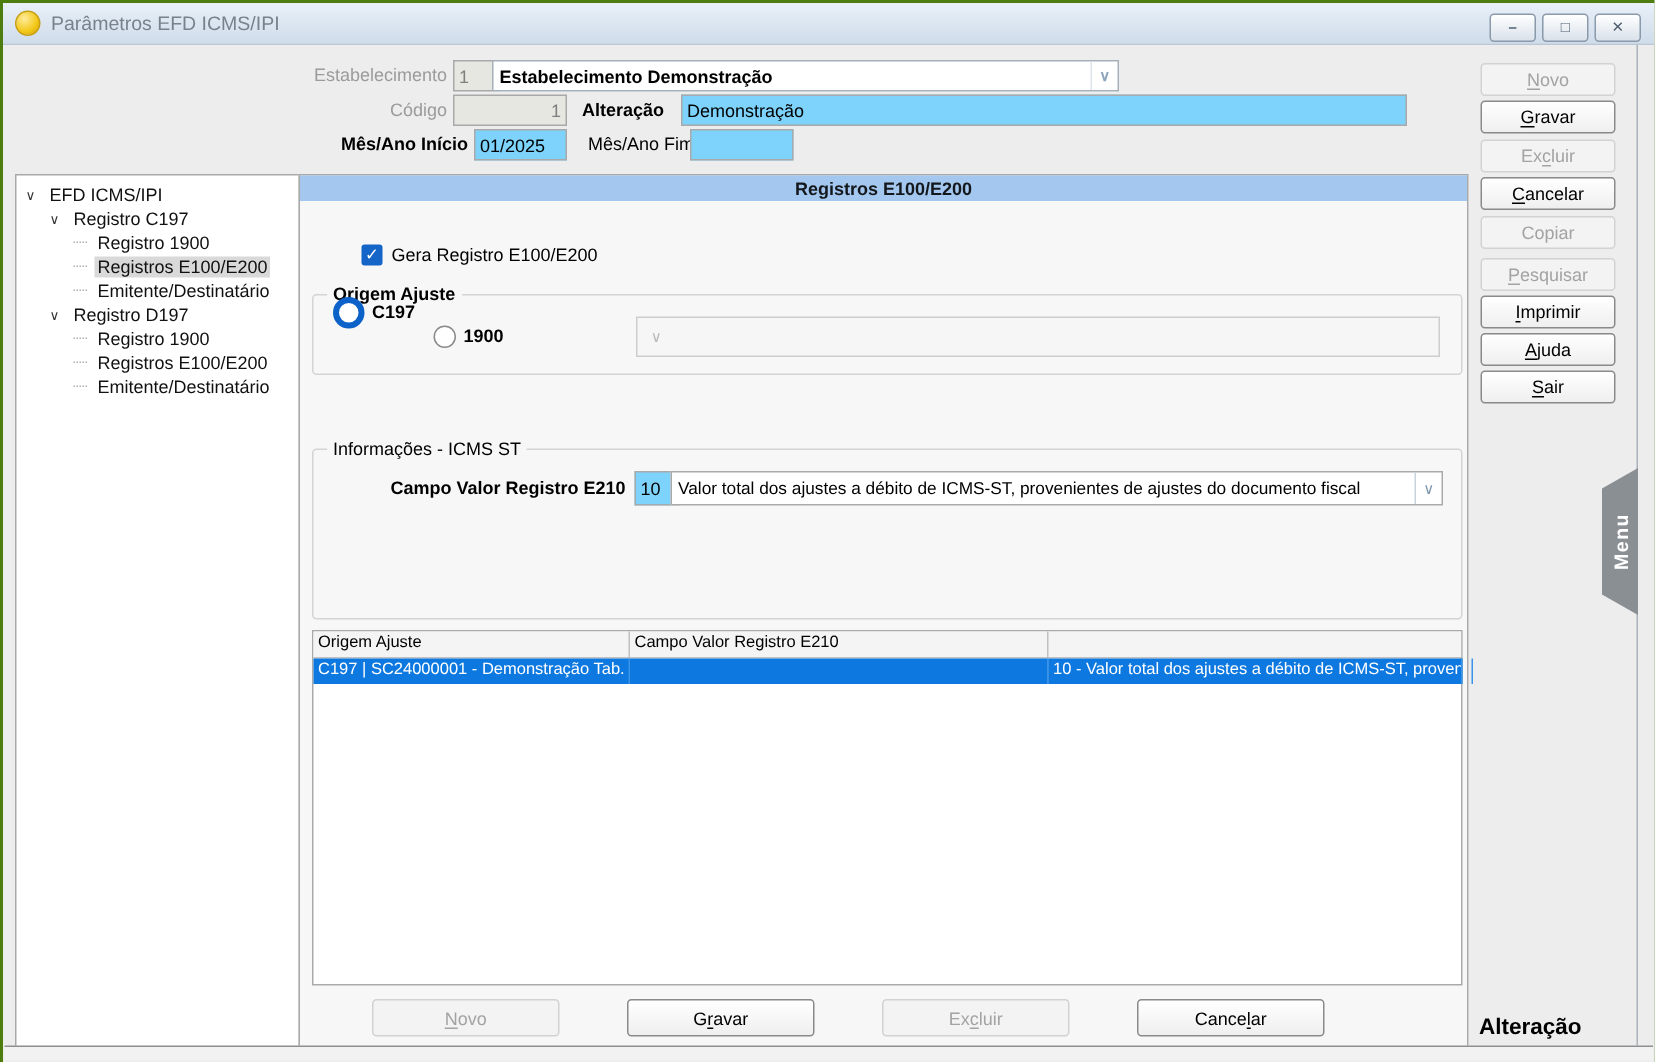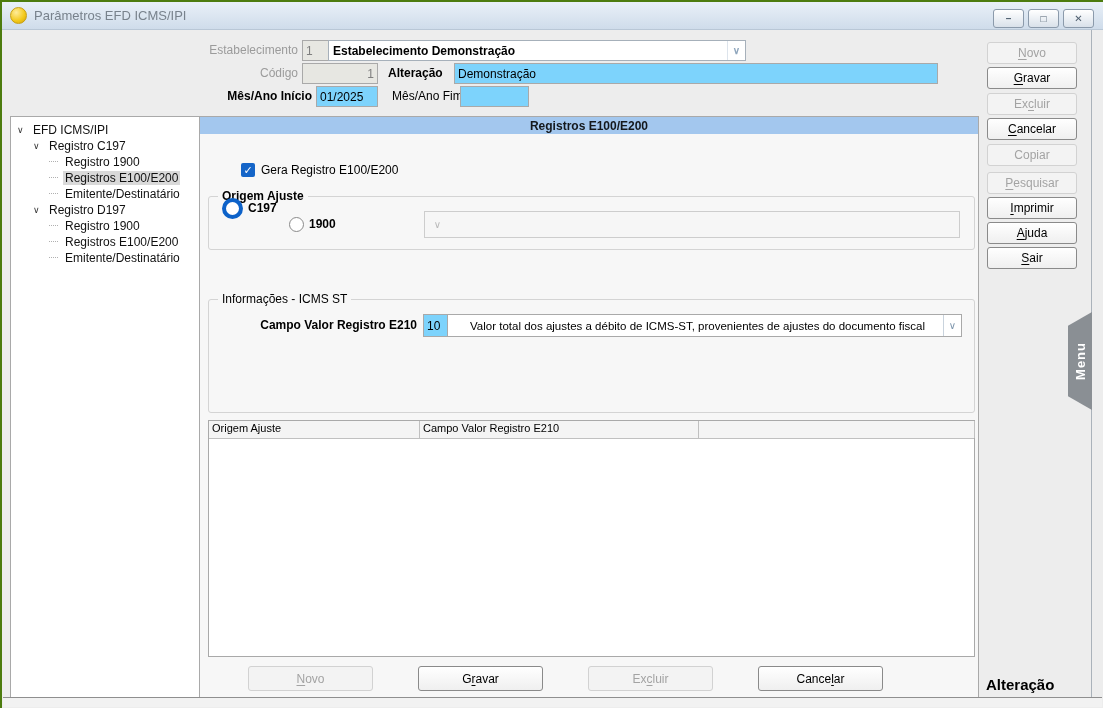--- a/index.html
+++ b/index.html
@@ -190,30 +190,38 @@
     </div>
 
 
     <div class="group" style="left:8px;top:182px;width:765px;height:112px;">
       <span class="group-title">Informações - ICMS ST</span>
       <div class="lbl bold" style="left:0;width:208px;top:18px;text-align:right;">Campo Valor Registro E210</div>
       <div class="field" style="left:214px;top:14px;width:22px;height:21px;">
           <span>10</span>
         </div>
       <div class="combo" style="left:238px;top:14px;width:509px;height:21px;border-color:#a9a9a9;">
-        <span class="combo-text" style="font-size:11.5px;text-align:center;">Valor total dos ajustes a débito de ICMS-ST, provenientes de ajustes do documento fiscal</span>
+        <span class="combo-text" style="font-size:11.5px;">Valor total dos ajustes a débito de ICMS-ST, provenientes de ajustes do documento fiscal</span>
         <span class="combo-btn" style="border-left:1px solid #c9d3dd;color:#7e96ad;">∨</span>
       </div>
     </div>
 
     <div class="table">
       <div class="thead" id="thead">
           <div class="th">Origem Ajuste</div>
           <div class="th">Campo Valor Registro E210</div>
           <div class="th"></div>
+        </div>
+      <div id="tbody">
+          <div class="tr selected">
+            <div class="td">C197 | SC24000001 - Demonstração Tab.</div>
+            <div class="td"></div>
+            <div class="td">10 - Valor total dos ajustes a débito de ICMS-ST, proven</div>
+            <div class="td"></div>
+          </div>
         </div>
     </div>
 
     <div id="bottom-buttons">
         <div class="btn footer-btn disabled" style="left: 48px;"><u>N</u>ovo</div>
         <div class="btn footer-btn" style="left: 218px;">G<u>r</u>avar</div>
         <div class="btn footer-btn disabled" style="left: 388px;">Ex<u>c</u>luir</div>
         <div class="btn footer-btn" style="left: 558px;">Cance<u>l</u>ar</div>
       </div>
   </div>

